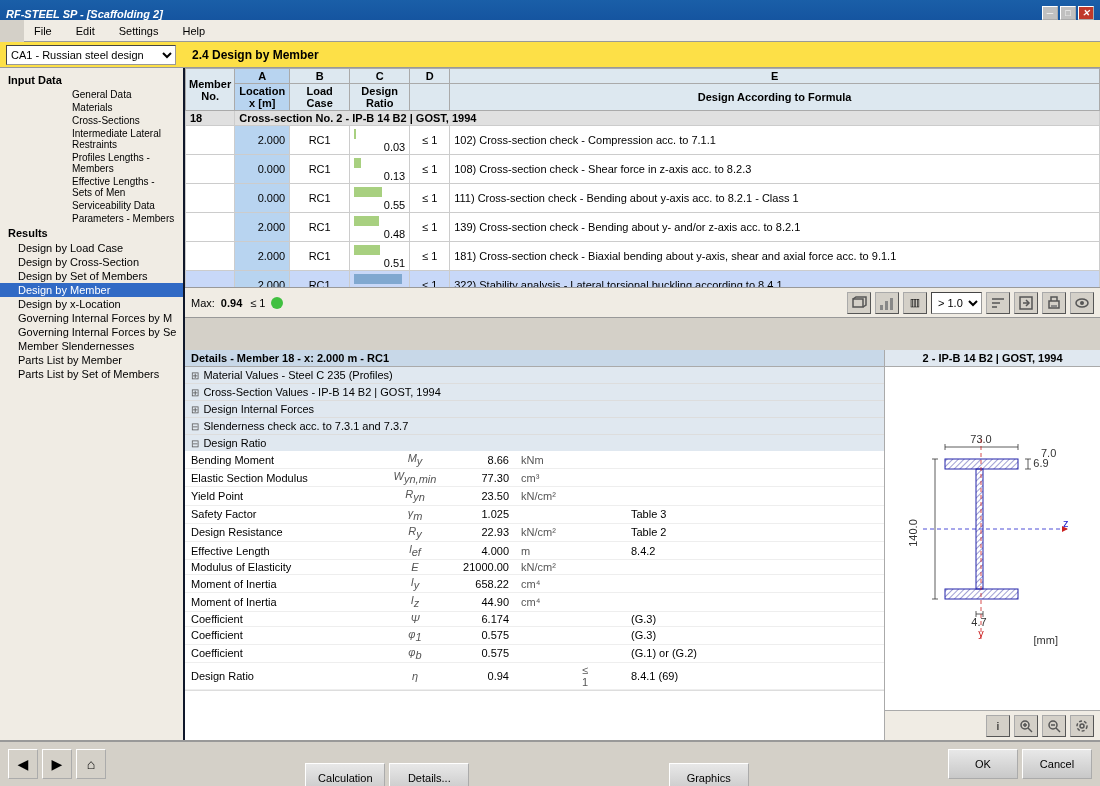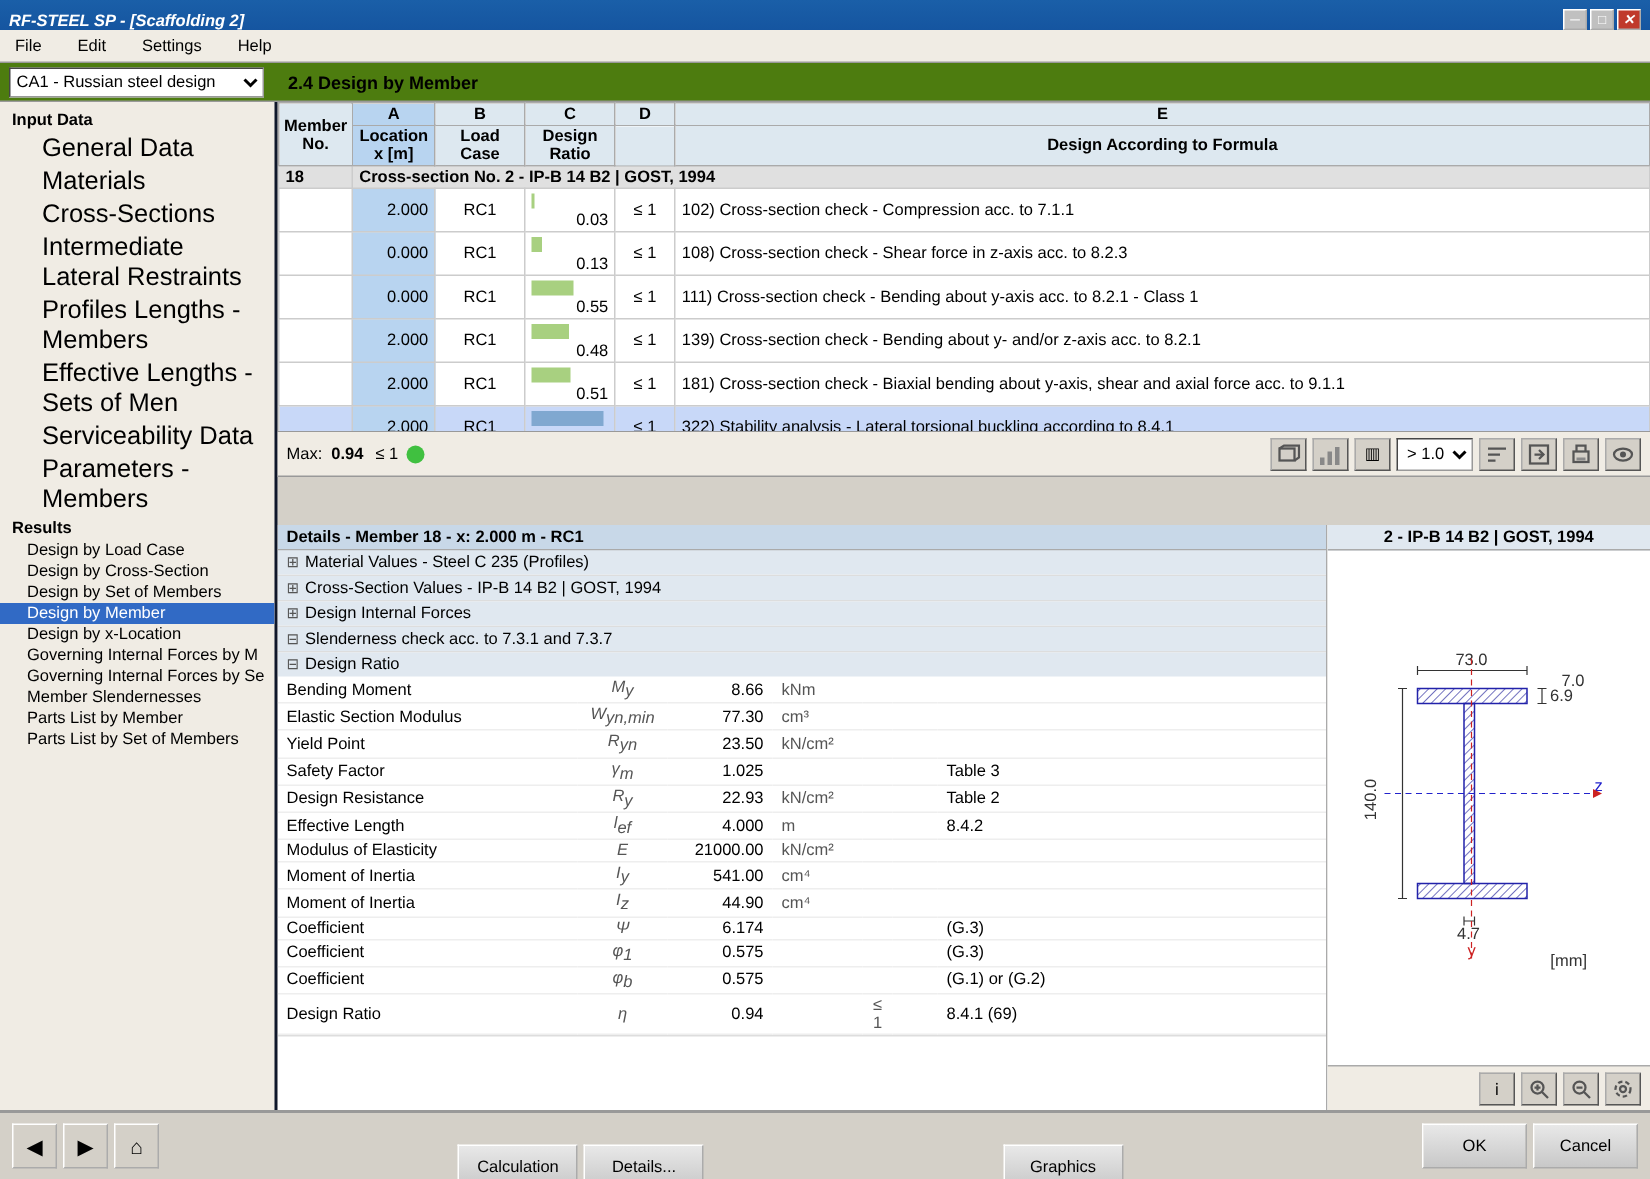--- a/index.html
+++ b/index.html
@@ -31,33 +31,34 @@
 
     
     .menu-bar {
       background: #f0ece4;
       height: 22px;
       display: flex;
       align-items: center;
       border-bottom: 1px solid #999;
       padding: 0 4px;
       gap: 12px;
+      margin-left: 24px;
     }
     .menu-item { cursor: pointer; padding: 2px 6px; font-size: 11px; }
 
     
     .main-container {
       display: flex;
       flex-direction: column;
       height: calc(786px - 42px);
     }
 
     
     .top-bar {
-      background: #4d7c0f;
+      background: #fde047;
       height: 26px;
       display: flex;
       align-items: center;
       padding: 2px 6px;
       border-bottom: 1px solid #999;
       gap: 8px;
     }
     .dropdown-select {
       width: 170px;
       height: 20px;
@@ -89,22 +90,23 @@
       font-size: 11px;
       color: #000;
       white-space: nowrap;
       overflow: hidden;
       text-overflow: ellipsis;
     }
     .sidebar-item.active { background: #316ac5; color: white; }
     .sidebar-sub-item {
       padding: 1px 6px 1px 28px;
       cursor: pointer;
-      font-size: 17px;
+      font-size: 10px;
       color: #000;
+      margin-left: 44px;
     }
 
     
     .right-panel {
       flex: 1;
       display: flex;
       flex-direction: column;
       overflow: hidden;
     }
 
@@ -631,21 +633,21 @@
                   <td class="prop-symbol">E</td>
                   <td class="prop-value">21000.00</td>
                   <td class="prop-unit">kN/cm²</td>
                   <td class="prop-leq"></td>
                   <td class="prop-compare"></td>
                   <td class="prop-ref"></td>
                 </tr>
                 <tr>
                   <td class="prop-name">Moment of Inertia</td>
                   <td class="prop-symbol">I<sub>y</sub></td>
-                  <td class="prop-value">541.00</td>
+                  <td class="prop-value">658.22</td>
                   <td class="prop-unit">cm⁴</td>
                   <td class="prop-leq"></td>
                   <td class="prop-compare"></td>
                   <td class="prop-ref"></td>
                 </tr>
                 <tr>
                   <td class="prop-name">Moment of Inertia</td>
                   <td class="prop-symbol">I<sub>z</sub></td>
                   <td class="prop-value">44.90</td>
                   <td class="prop-unit">cm⁴</td>

